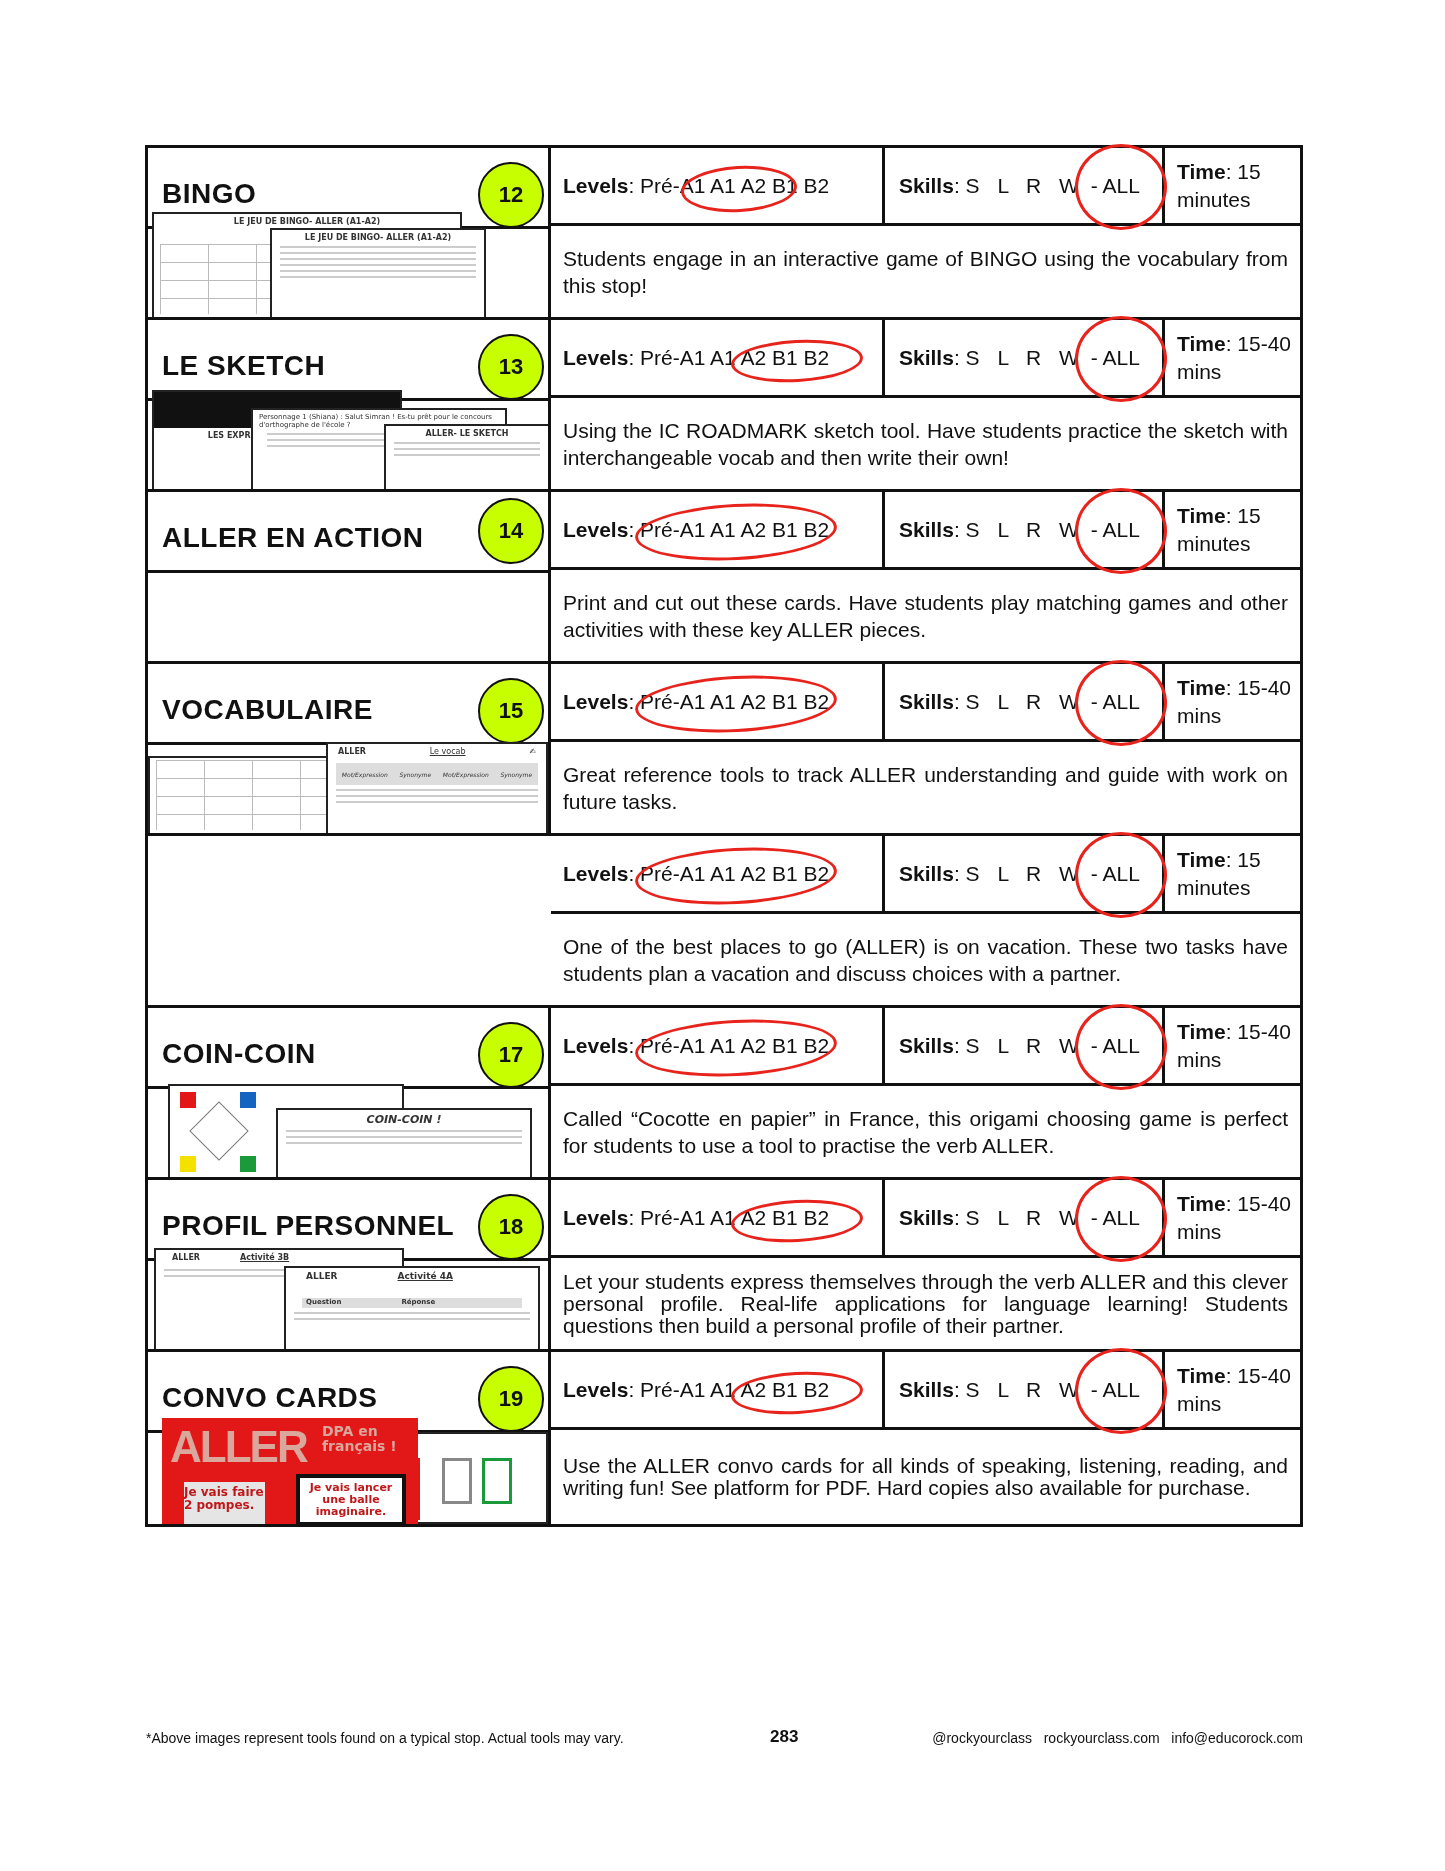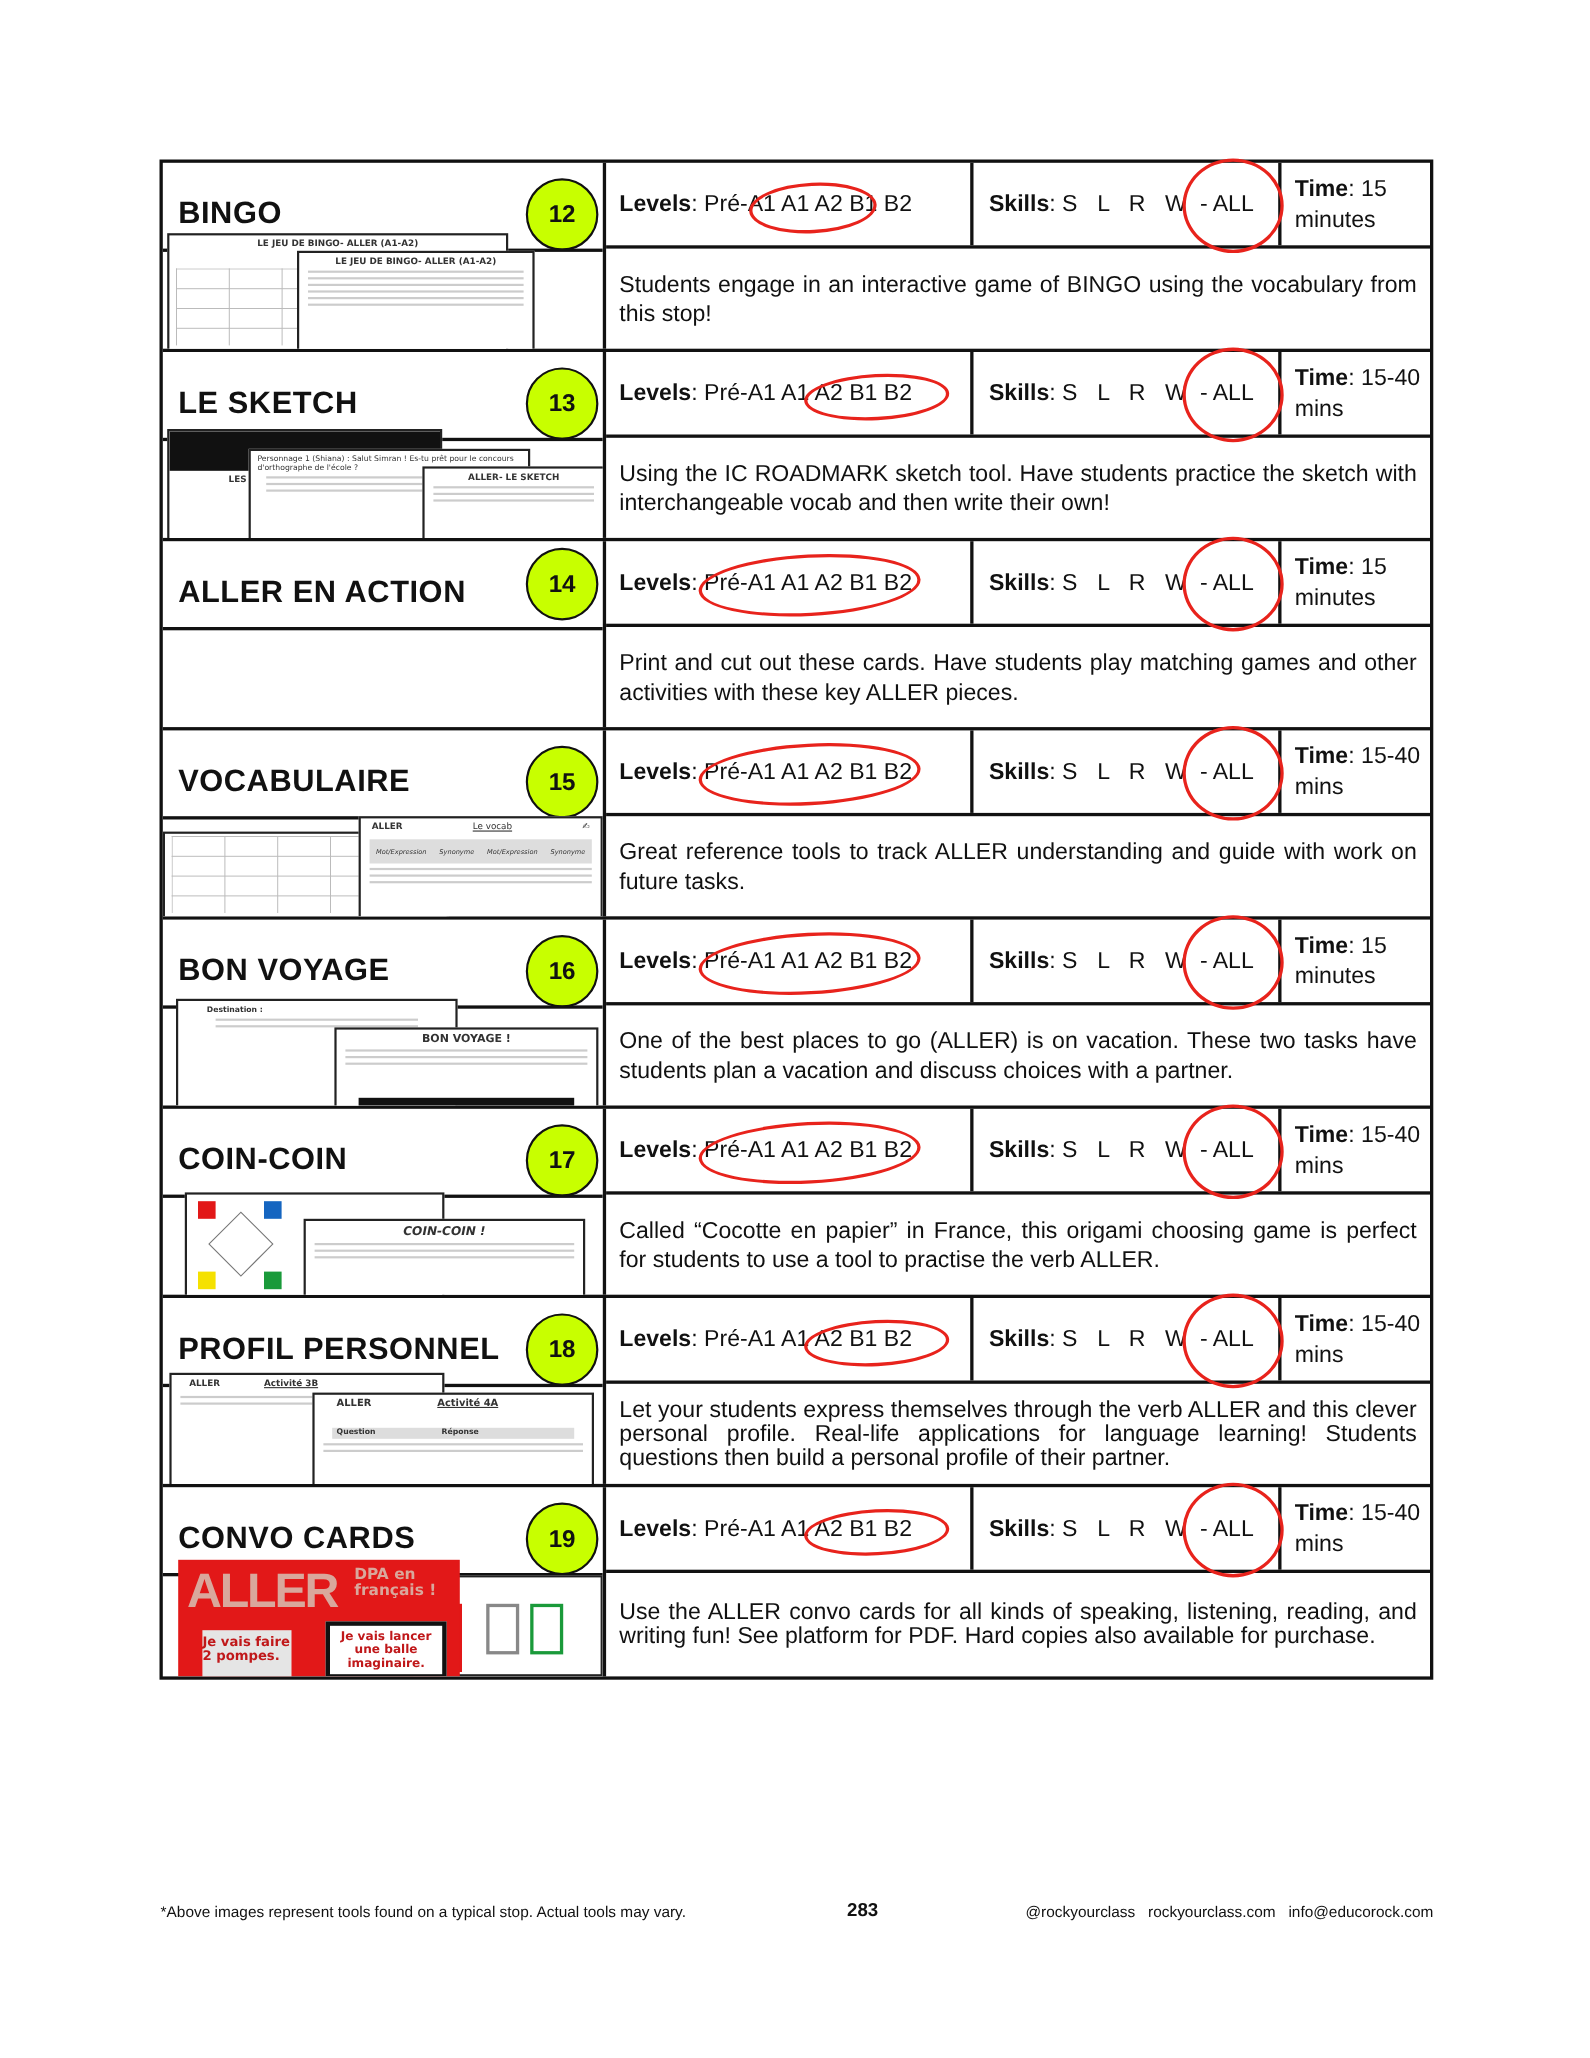--- a/index.html
+++ b/index.html
@@ -79,21 +79,21 @@
   <div class="row">
     <div class="left">
       <div class="title">LE SKETCH</div>
       <div class="badge">13</div>
       <div class="divider"></div>
       <div class="thumbs">
         <div class="sheet" style="left:4px;top:6px;width:250px;height:102px;">
           <div style="height:36px;background:#111;"></div>
           <div class="st">LES EXPRESSIONS AVEC ALLER</div>
         </div>
-        <div class="sheet" style="left:78px;top:24px;width:256px;height:108px;text-align:left;padding:3px 6px;">
+        <div class="sheet" style="left:103px;top:24px;width:256px;height:108px;text-align:left;padding:3px 6px;">
           <span>Personnage 1 (Shiana) : Salut Simran ! Es-tu prêt pour le concours d'orthographe de l'école ?</span>
           <div class="ln"></div><div class="ln"></div><div class="ln"></div>
         </div>
         <div class="sheet" style="left:236px;top:40px;width:166px;height:68px;">
           <div class="st">ALLER- LE SKETCH</div>
           <div class="ln"></div>
             <div class="ln"></div>
             <div class="ln"></div>
         </div>
       </div>
@@ -173,38 +173,20 @@
             <div><span class="lbl">Time</span>: <span>15-40 mins</span></div>
           </div>
       </div>
       <div class="desc">
           <span>Great reference tools to track ALLER understanding and guide with work on future tasks.</span>
         </div>
     </div>
   </div>
 
   <div class="row">
-    <div class="left">
-      <div class="title">BON VOYAGE</div>
-      <div class="badge">16</div>
-      <div class="divider"></div>
-      <div class="thumbs">
-        <div class="sheet" style="left:12px;top:8px;width:256px;height:100px;text-align:left;padding:4px 26px;font-weight:bold;">
-          <span>Destination :</span>
-          <div class="ln"></div><div class="ln"></div>
-        </div>
-        <div class="sheet" style="left:156px;top:34px;width:240px;height:74px;">
-          <div class="st" style="font-size:10px;">BON VOYAGE !</div>
-          <div class="ln"></div>
-            <div class="ln"></div>
-            <div class="ln"></div>
-          <div style="position:absolute;left:20px;right:20px;bottom:0;height:8px;background:#111;"></div>
-        </div>
-      </div>
-    </div>
     <div class="right">
       <div class="meta">
         <div class="cell levels"><span class="lbl">Levels</span>:&nbsp;<span>Pré-A1 A1 A2 B1 B2</span>
           <div class="ellipse" style="left:84px;top:12px;width:196px;height:50px;"></div></div>
         <div class="cell skills"><span class="lbl">Skills</span>:&nbsp;<span class="skill-letters">S L R W</span>&nbsp;<span>- ALL</span>
           <div class="circle" style="left:190px;top:-4px;width:86px;height:80px;"></div></div>
         <div class="cell time">
             <div><span class="lbl">Time</span>: <span>15 minutes</span></div>
           </div>
       </div>

